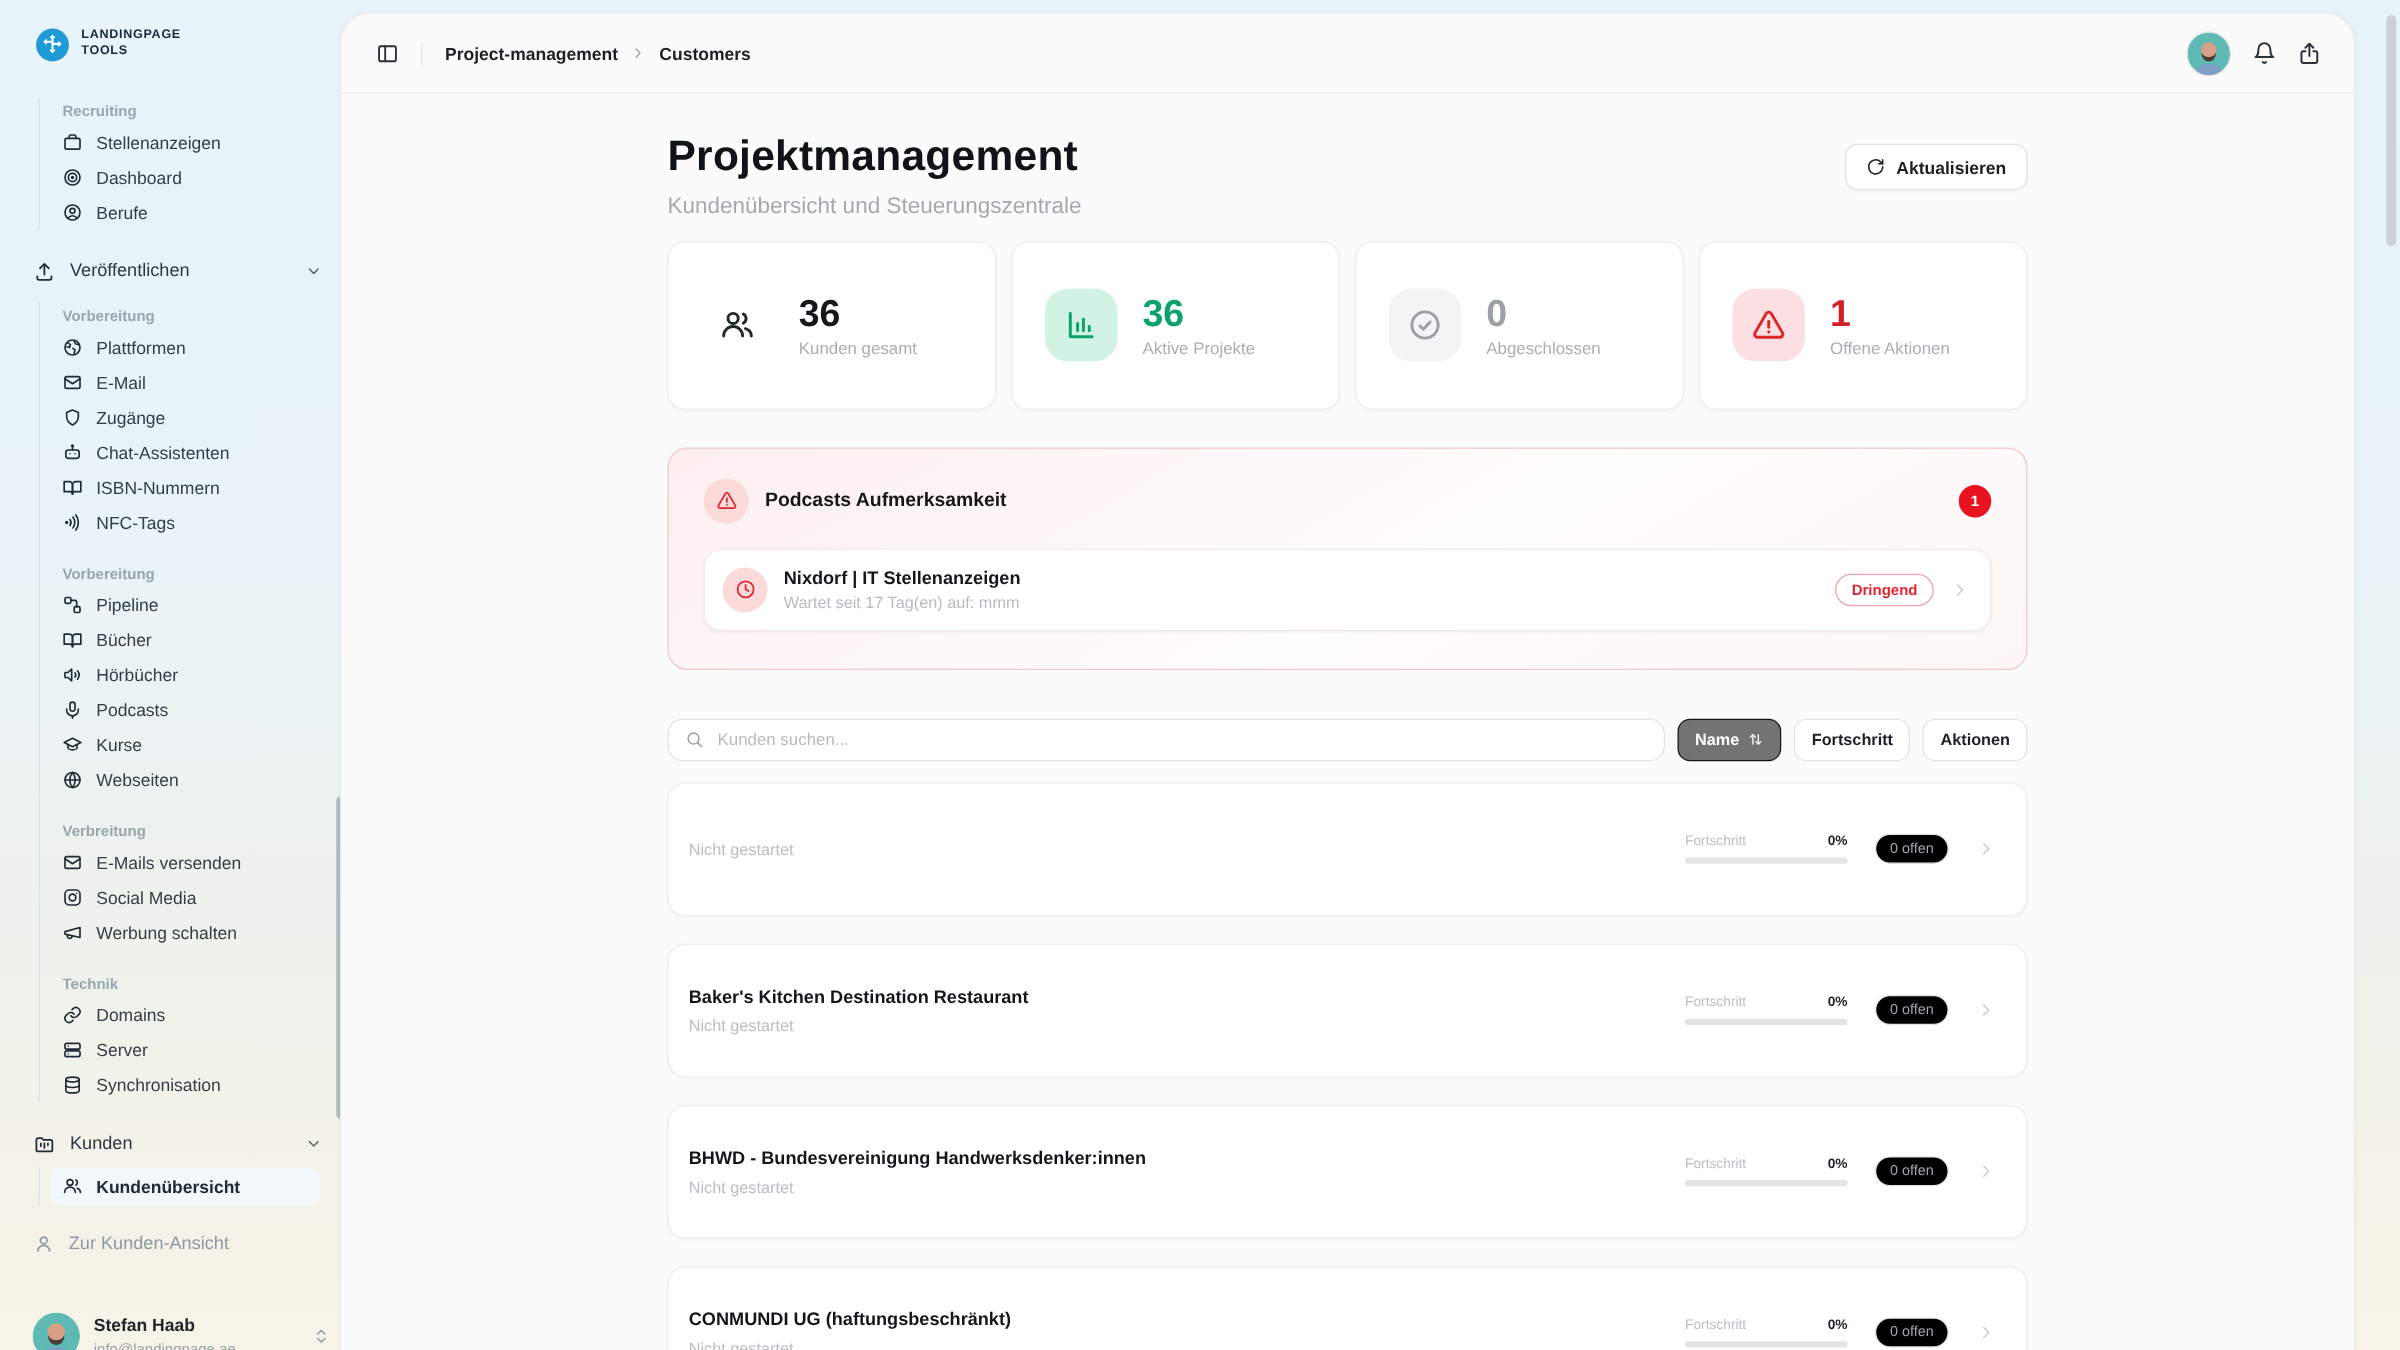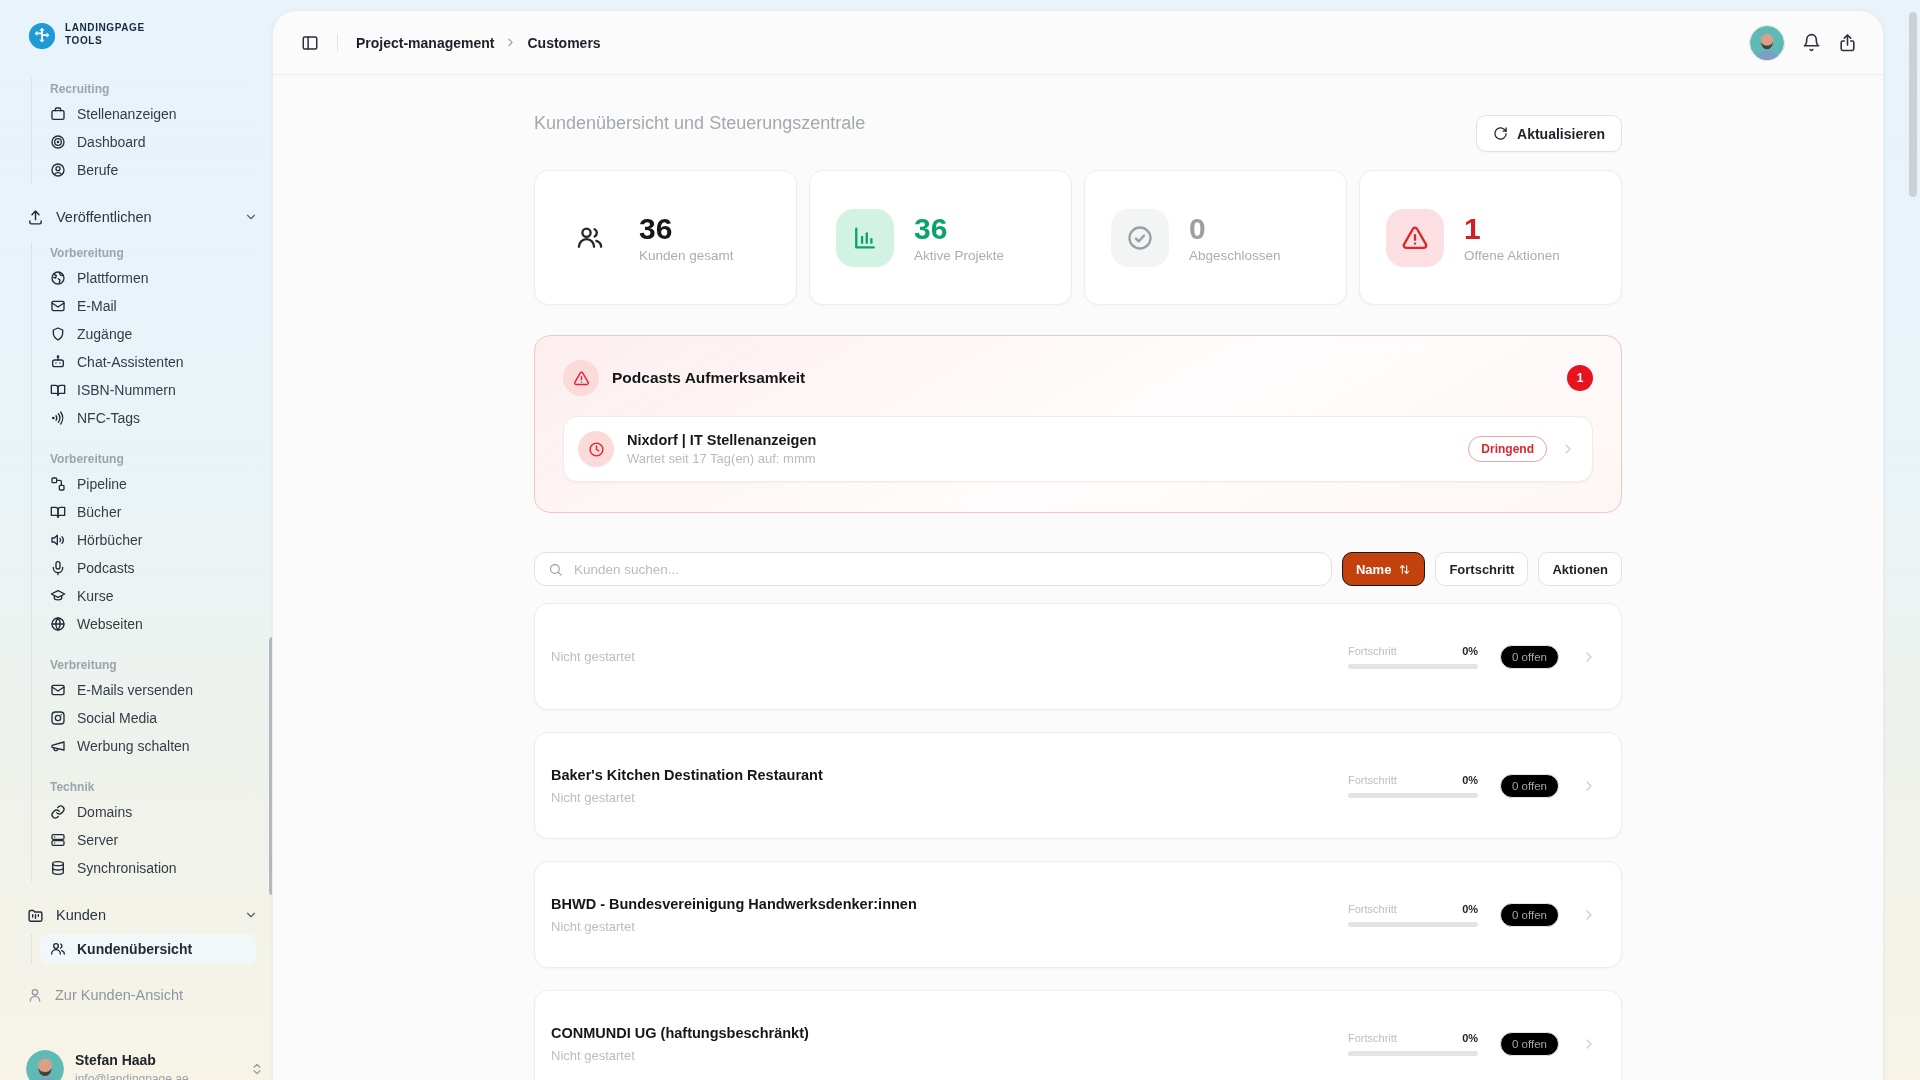--- a/index.html
+++ b/index.html
@@ -89,21 +89,21 @@
   .chev-r{width:16px;height:16px;color:#c9ced3;flex:0 0 16px;cursor:pointer;}
 
   .toolbar{margin-top:39px;display:flex;align-items:center;gap:10px;}
   .search-box{flex:1;height:34px;background:#fff;border:1px solid #e3e3e3;border-radius:12px;display:flex;align-items:center;
     gap:9px;padding:0 13px;box-sizing:border-box;}
   .search-box svg{width:15px;height:15px;color:#9ca3af;flex:0 0 15px;}
   .search-box input{border:none;outline:none;flex:1;font-size:13.5px;font-family:inherit;color:#333;background:transparent;}
   .search-box input::placeholder{color:#b6bbc1;}
   .sort-btn{height:34px;border-radius:10px;border:1px solid #e3e3e3;background:#fff;color:#1c2127;font-size:13px;
     font-weight:600;padding:0 13px;display:flex;align-items:center;gap:7px;cursor:pointer;font-family:inherit;}
-  .sort-btn.active{background:#c2410c;border-color:#171717;color:#fff;}
+  .sort-btn.active{background:#737373;border-color:#171717;color:#fff;}
   .sort-btn .sic{width:13px;height:13px;}
 
   .crow{margin-top:22px;height:107px;background:#fff;border:1px solid #ededed;border-radius:14px;box-sizing:border-box;
     display:flex;align-items:center;padding:0 24px 0 16px;box-shadow:0 1px 3px rgba(0,0,0,.03);cursor:pointer;}
   .crow.first{margin-top:17px;}
   .crow-left{display:flex;flex-direction:column;justify-content:center;}
   .crow-name{font-size:14.5px;font-weight:bold;color:#14171a;line-height:1.3;}
   .crow-status{font-size:13px;color:#b9bec4;margin-top:5px;}
   .crow-right{margin-left:auto;display:flex;align-items:center;gap:22px;}
   .prog{width:130px;}
@@ -471,20 +471,21 @@
               <path d="M8 10H6a2 2 0 0 0-2 2v8a2 2 0 0 0 2 2h12a2 2 0 0 0 2-2v-8a2 2 0 0 0-2-2h-2"></path>
             </svg>
           </span>
       </span>
     </div>
 
     <div class="content">
 
       <div class="title-row">
         <div>
+          <div class="page-title">Projektmanagement</div>
           <div class="page-sub">Kundenübersicht und Steuerungszentrale</div>
         </div>
         <button class="refresh-btn">
           <span class="ric">
               <svg class="ic" viewBox="0 0 24 24">
                 <path d="M21 12a9 9 0 1 1-2.64-6.36L21 8"></path>
                 <path d="M21 3v5h-5"></path>
               </svg>
             </span>
           <span>Aktualisieren</span>

